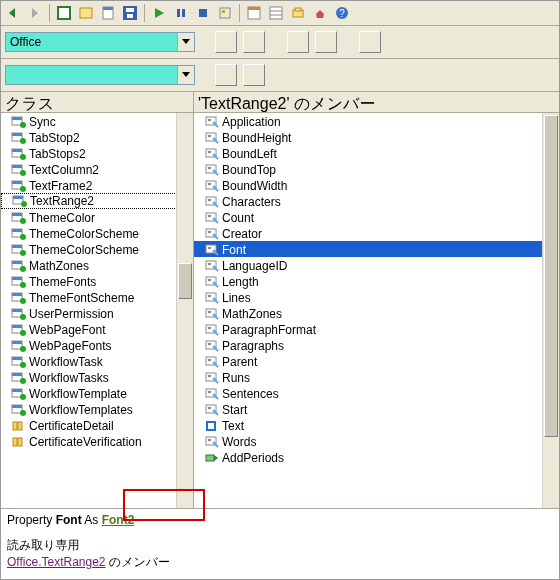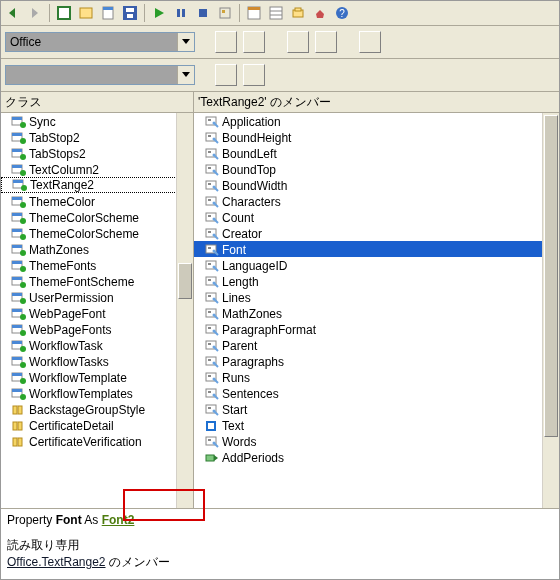--- a/index.html
+++ b/index.html
@@ -2,45 +2,45 @@
 <html><head>
 <meta charset="utf-8">
 <style>
   html,body{margin:0;padding:0;font-family:"MS UI Gothic","Meiryo",sans-serif;font-size:12px;background:#ece9d8;color:#000;}
   .root{width:560px;height:580px;background:#fff;display:flex;flex-direction:column;border:1px solid #999;box-sizing:border-box;}
   .toolbar{height:24px;background:#ece9d8;border-bottom:1px solid #aca899;display:flex;align-items:center;gap:2px;padding:0 2px;}
   .tb-btn{width:20px;height:20px;display:flex;align-items:center;justify-content:center;}
   .tb-btn svg{display:block;}
   .sep{width:1px;height:18px;background:#aca899;margin:0 2px;}
   .btn-row{height:28px;background:#ece9d8;border-bottom:1px solid #aca899;display:flex;align-items:center;padding:2px 4px;gap:6px;}
-  .combo{height:20px;border:1px solid #7f9db9;background:#a3a3a3;display:flex;align-items:center;box-sizing:border-box;}
+  .combo{height:20px;border:1px solid #7f9db9;background:#5eead4;display:flex;align-items:center;box-sizing:border-box;}
   .combo .cb-text{flex:1;padding:0 4px;font-size:12px;overflow:hidden;white-space:nowrap;}
   .combo .cb-arrow{width:16px;height:18px;background:#ece9d8;border-left:1px solid #aca899;display:flex;align-items:center;justify-content:center;}
   .sq{width:22px;height:22px;background:#ece9d8;border:1px solid #fff;border-right-color:#808080;border-bottom-color:#808080;box-sizing:border-box;}
   .panels{flex:1;display:flex;min-height:0;}
   .panel{display:flex;flex-direction:column;min-height:0;background:#fff;}
   .panel-left{width:192px;border-right:1px solid #aca899;}
   .panel-right{flex:1;}
-  .panel-header{height:18px;background:#ece9d8;border-bottom:1px solid #aca899;font-size:12px;padding:2px 4px 0 4px;}
+  .panel-header{height:18px;background:#ece9d8;border-bottom:1px solid #aca899;font-size:16px;padding:2px 4px 0 4px;}
   .panel-body{flex:1;overflow:hidden;position:relative;}
   .list{position:absolute;top:0;left:0;right:16px;bottom:0;overflow:visible;}
   .scroll{position:absolute;top:0;right:0;bottom:0;width:16px;background:#ece9d8;border-left:1px solid #d4d0c8;}
   .scroll .thumb{position:absolute;left:1px;right:1px;background:#cdcabb;border:1px solid #fff;border-right-color:#808080;border-bottom-color:#808080;}
   .row{height:16px;display:flex;align-items:flex-end;padding:0 10px;gap:2px;cursor:default;white-space:nowrap;}
   .row .ico{width:16px;height:14px;flex:0 0 16px;display:flex;align-items:center;justify-content:center;}
   .row .lbl{font-size:12px;}
   .row.selected{border:1px dotted #000;height:14px;}
   .row.hl{background:#1a5fce;color:#fff;}
   .row.hl .lbl{color:#fff;}
   .detail{height:62px;border-top:1px solid #aca899;background:#fff;padding:4px 6px;font-size:12px;position:relative;}
   .detail .sig{font-size:12px;}
   .detail .sig b{font-weight:bold;}
   .detail .sig a{color:#4d7c0f;text-decoration:underline;font-weight:bold;}
   .detail .ro{margin-top:10px;}
-  .detail .mem a{color:#0f172a;text-decoration:underline;}
+  .detail .mem a{color:#701a75;text-decoration:underline;}
   .redbox{position:absolute;border:2px solid #d40000;pointer-events:none;}
 </style>
 </head>
 <body>
 
 <div class="root">
 
   <div class="toolbar">
     <div class="tb-btn">
         <svg width="14" height="14">
@@ -205,20 +205,30 @@
             <div class="row">
               <span class="ico">
                 <svg width="16" height="14">
                   <rect x="1" y="2" width="10" height="8" fill="#fff" stroke="#8a8a8a"></rect>
                   <rect x="1" y="2" width="10" height="3" fill="#4a88d6"></rect>
                   <circle cx="12" cy="10" r="3" fill="#2aa52a"></circle>
                 </svg>
               </span>
               <span class="lbl">TextColumn2</span>
             </div>
+            <div class="row">
+              <span class="ico">
+                <svg width="16" height="14">
+                  <rect x="1" y="2" width="10" height="8" fill="#fff" stroke="#8a8a8a"></rect>
+                  <rect x="1" y="2" width="10" height="3" fill="#4a88d6"></rect>
+                  <circle cx="12" cy="10" r="3" fill="#2aa52a"></circle>
+                </svg>
+              </span>
+              <span class="lbl">TextFrame2</span>
+            </div>
             <div class="row selected">
               <span class="ico">
                 <svg width="16" height="14">
                   <rect x="1" y="2" width="10" height="8" fill="#fff" stroke="#8a8a8a"></rect>
                   <rect x="1" y="2" width="10" height="3" fill="#4a88d6"></rect>
                   <circle cx="12" cy="10" r="3" fill="#2aa52a"></circle>
                 </svg>
               </span>
               <span class="lbl">TextRange2</span>
             </div>
@@ -344,29 +354,20 @@
             </div>
             <div class="row">
               <span class="ico">
                 <svg width="16" height="14">
                   <rect x="1" y="2" width="10" height="8" fill="#fff" stroke="#8a8a8a"></rect>
                   <rect x="1" y="2" width="10" height="3" fill="#4a88d6"></rect>
                   <circle cx="12" cy="10" r="3" fill="#2aa52a"></circle>
                 </svg>
               </span>
               <span class="lbl">WorkflowTemplates</span>
-            </div>
-            <div class="row">
-              <span class="ico">
-                <svg width="16" height="14">
-                  <rect x="2" y="3" width="4" height="8" fill="#f5d565" stroke="#b58c1e"></rect>
-                  <rect x="7" y="3" width="4" height="8" fill="#f5d565" stroke="#b58c1e"></rect>
-                </svg>
-              </span>
-              <span class="lbl">BackstageGroupStyle</span>
             </div>
             <div class="row">
               <span class="ico">
                 <svg width="16" height="14">
                   <rect x="2" y="3" width="4" height="8" fill="#f5d565" stroke="#b58c1e"></rect>
                   <rect x="7" y="3" width="4" height="8" fill="#f5d565" stroke="#b58c1e"></rect>
                 </svg>
               </span>
               <span class="lbl">CertificateDetail</span>
             </div>
@@ -546,32 +547,32 @@
             </div>
             <div class="row">
               <span class="ico">
                 <svg width="16" height="14">
                   <rect x="2" y="2" width="10" height="8" fill="#fff" stroke="#888"></rect>
                   <rect x="4" y="4" width="3" height="2" fill="#888"></rect>
                   <path d="M10 8 L14 12" stroke="#6aa3e0" stroke-width="2"></path>
                   <circle cx="10" cy="8" r="1.5" fill="#6aa3e0"></circle>
                 </svg>
               </span>
+              <span class="lbl">Paragraphs</span>
+            </div>
+            <div class="row">
+              <span class="ico">
+                <svg width="16" height="14">
+                  <rect x="2" y="2" width="10" height="8" fill="#fff" stroke="#888"></rect>
+                  <rect x="4" y="4" width="3" height="2" fill="#888"></rect>
+                  <path d="M10 8 L14 12" stroke="#6aa3e0" stroke-width="2"></path>
+                  <circle cx="10" cy="8" r="1.5" fill="#6aa3e0"></circle>
+                </svg>
+              </span>
               <span class="lbl">Parent</span>
-            </div>
-            <div class="row">
-              <span class="ico">
-                <svg width="16" height="14">
-                  <rect x="2" y="2" width="10" height="8" fill="#fff" stroke="#888"></rect>
-                  <rect x="4" y="4" width="3" height="2" fill="#888"></rect>
-                  <path d="M10 8 L14 12" stroke="#6aa3e0" stroke-width="2"></path>
-                  <circle cx="10" cy="8" r="1.5" fill="#6aa3e0"></circle>
-                </svg>
-              </span>
-              <span class="lbl">Paragraphs</span>
             </div>
             <div class="row">
               <span class="ico">
                 <svg width="16" height="14">
                   <rect x="2" y="2" width="10" height="8" fill="#fff" stroke="#888"></rect>
                   <rect x="4" y="4" width="3" height="2" fill="#888"></rect>
                   <path d="M10 8 L14 12" stroke="#6aa3e0" stroke-width="2"></path>
                   <circle cx="10" cy="8" r="1.5" fill="#6aa3e0"></circle>
                 </svg>
               </span>

